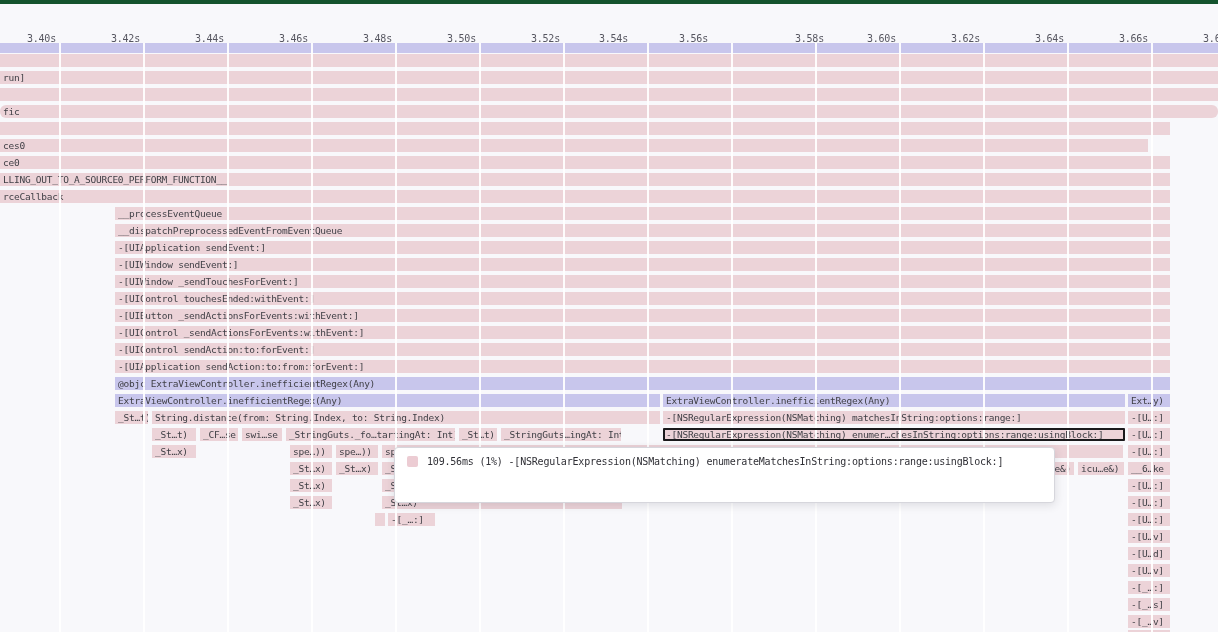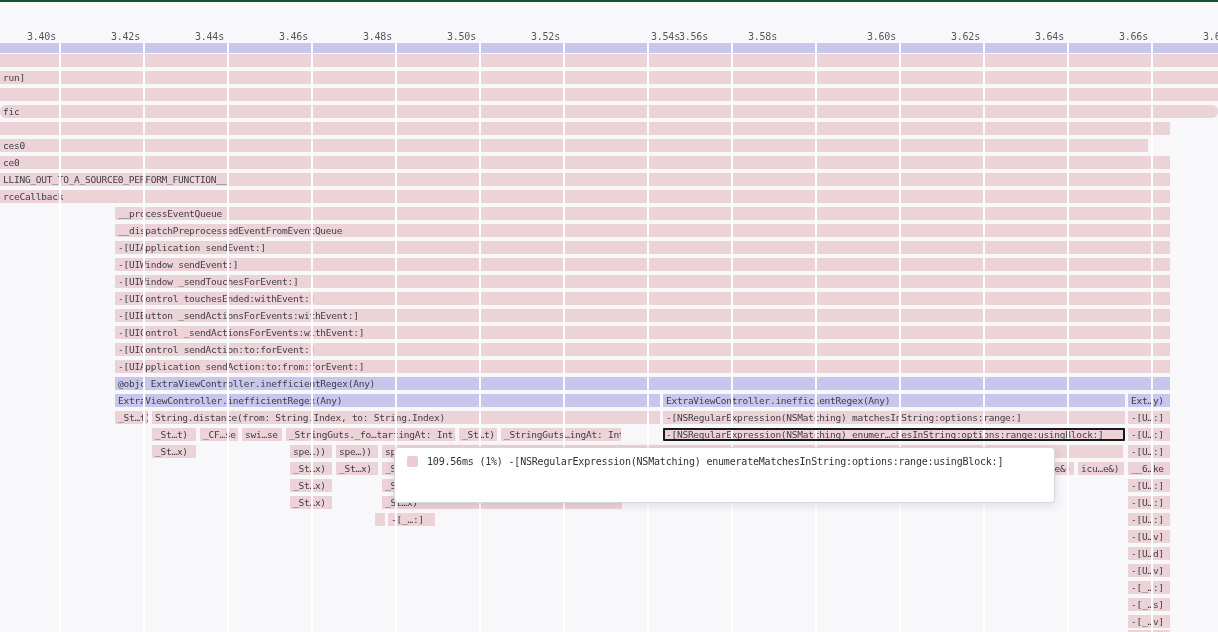--- a/index.html
+++ b/index.html
@@ -1,21 +1,21 @@
 <!DOCTYPE html>
 <html style="--bg: #f8f8fb; --pink: #ecd3d8; --purple: #c8c6ec; --box-text: #3f3f45; --ruler-text: #565660; --grid: rgba(255,255,255,0.92); --sel-border: #1a1a1c; --tt-text: #303036; --tt-gray: #8f8f99; --tt-swatch: #ecccd3;"><head>
 <meta charset="utf-8">
 <style>
   html,body{margin:0;padding:0;}
   body{font-family:"DejaVu Sans Mono", monospace; background:#f8f8fb;}
   #stage{position:relative; width:1218px; height:632px; overflow:hidden;
          background:var(--bg,#f8f8fb);}
   
   #ruler{position:absolute; left:0; top:0; width:1218px; height:42px;
-         border-top:2px solid #14532d;}
+         border-top:4px solid #14532d;}
   .tick-label{position:absolute; top:29px; font-size:10px; letter-spacing:-0.2px;
          color:var(--ruler-text,#565660); white-space:nowrap;
          transform:translateX(calc(-100% - 4px));}
   .tick-label.partial{transform:none;}
   
   .frame-box{position:absolute; box-sizing:border-box; z-index:1;
          font-size:9.5px; letter-spacing:-0.25px; line-height:13px;
          color:var(--box-text,#3f3f45); white-space:nowrap; overflow:hidden;
          padding:0 3px;}
   .frame-box.pink{background:var(--pink,#ecd3d8);}
@@ -45,23 +45,23 @@
 
 <div id="stage">
   <div id="ruler">
       <span class="tick-label" style="left: 60px;">3.40s</span>
       <span class="tick-label" style="left: 144px;">3.42s</span>
       <span class="tick-label" style="left: 228px;">3.44s</span>
       <span class="tick-label" style="left: 312px; text-align: center;">3.46s</span>
       <span class="tick-label" style="left: 396px;">3.48s</span>
       <span class="tick-label" style="left: 480px;">3.50s</span>
       <span class="tick-label" style="left: 564px;">3.52s</span>
-      <span class="tick-label" style="left: 684px;">3.54s</span>
+      <span class="tick-label" style="left: 632px;">3.54s</span>
       <span class="tick-label" style="left: 712px;">3.56s</span>
-      <span class="tick-label" style="left: 781px;">3.58s</span>
+      <span class="tick-label" style="left: 828px;">3.58s</span>
       <span class="tick-label" style="left: 900px;">3.60s</span>
       <span class="tick-label" style="left: 984px;">3.62s</span>
       <span class="tick-label" style="left: 1068px; text-align: center;">3.64s</span>
       <span class="tick-label" style="left: 1152px;">3.66s</span>
       <span class="tick-label partial" style="left: 1203px;">3.6</span>
     </div>
   <div id="boxes-layer">
       <div class="frame-box purple" style="left: 0px; top: 43px; width: 1218px; height: 10px;"></div>
       <div class="frame-box pink" style="left: 0px; top: 54px; width: 1218px; height: 13px;"></div>
       <div class="frame-box pink" style="left: 0px; top: 71px; width: 1218px; height: 13px;">run]</div>

